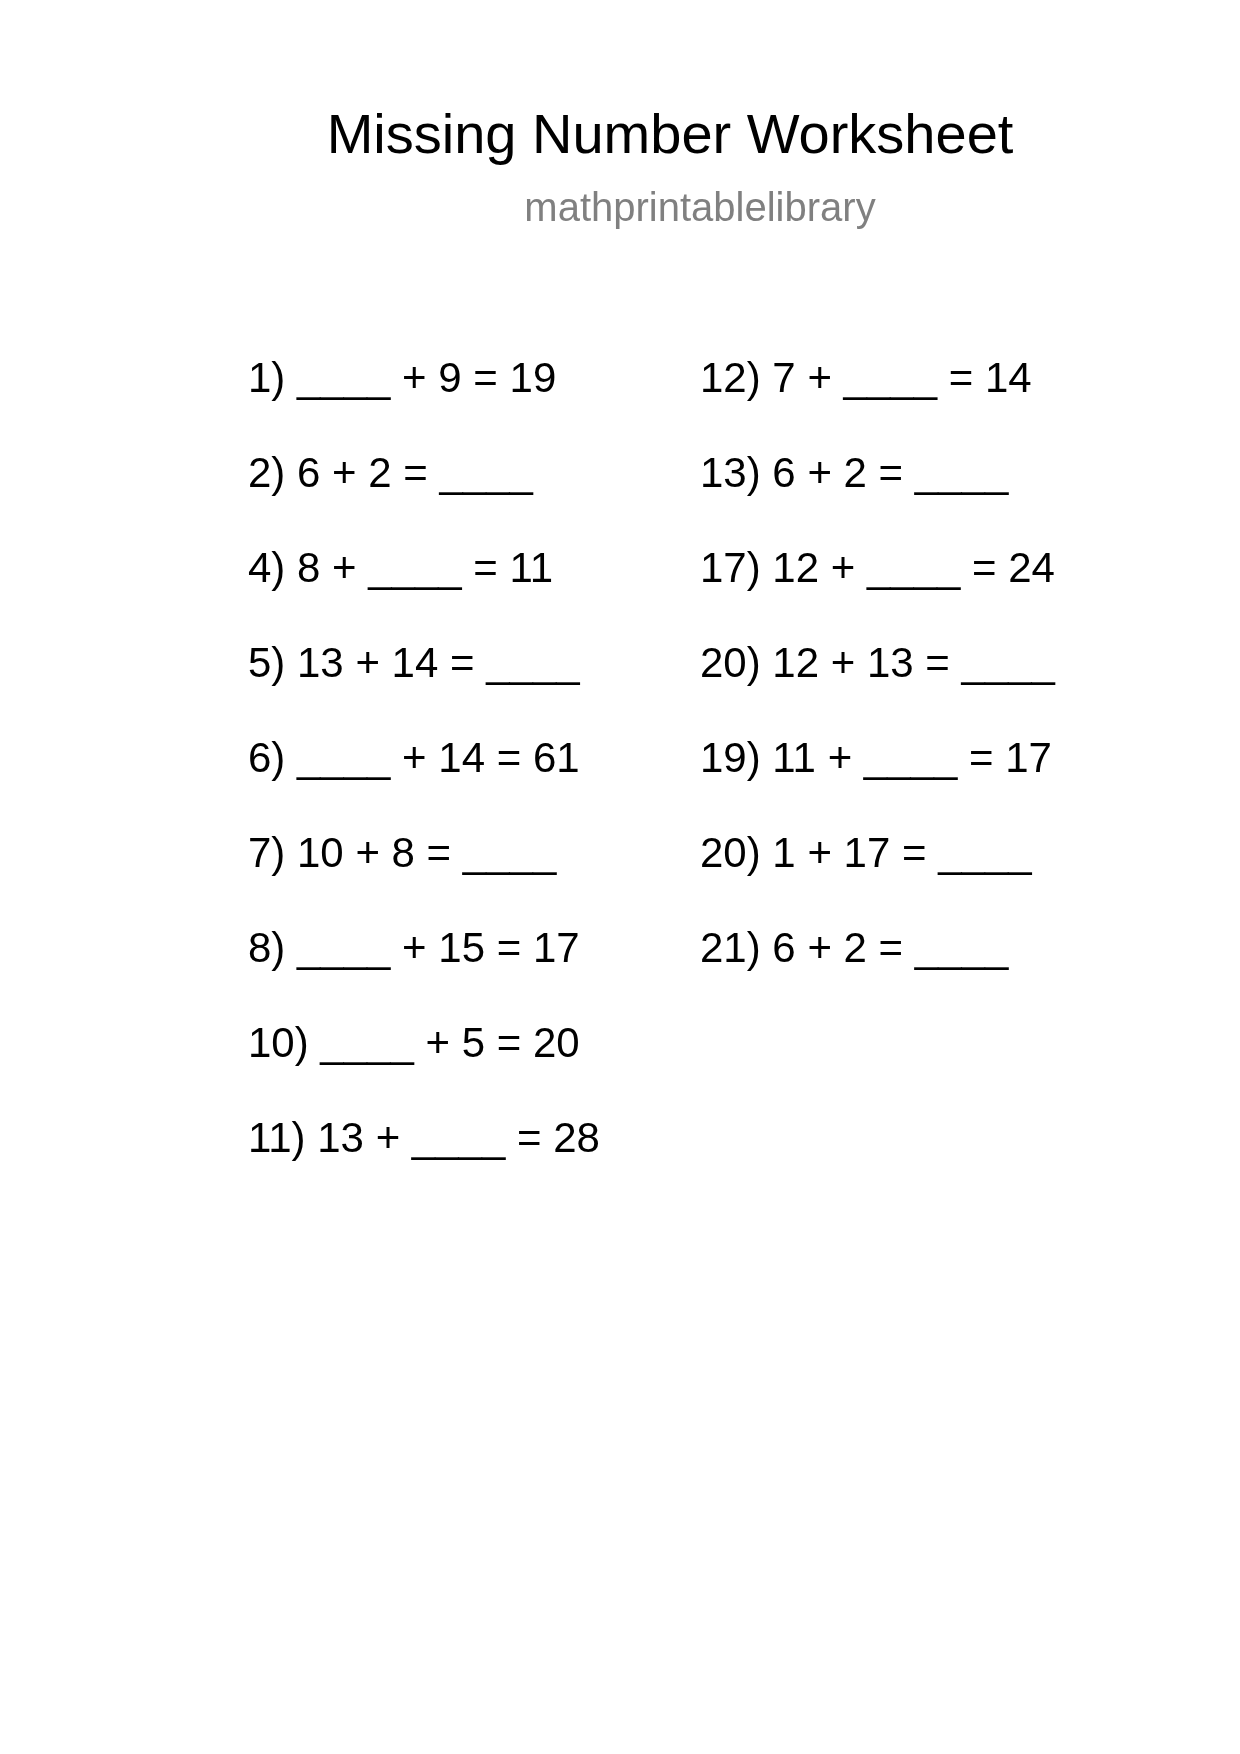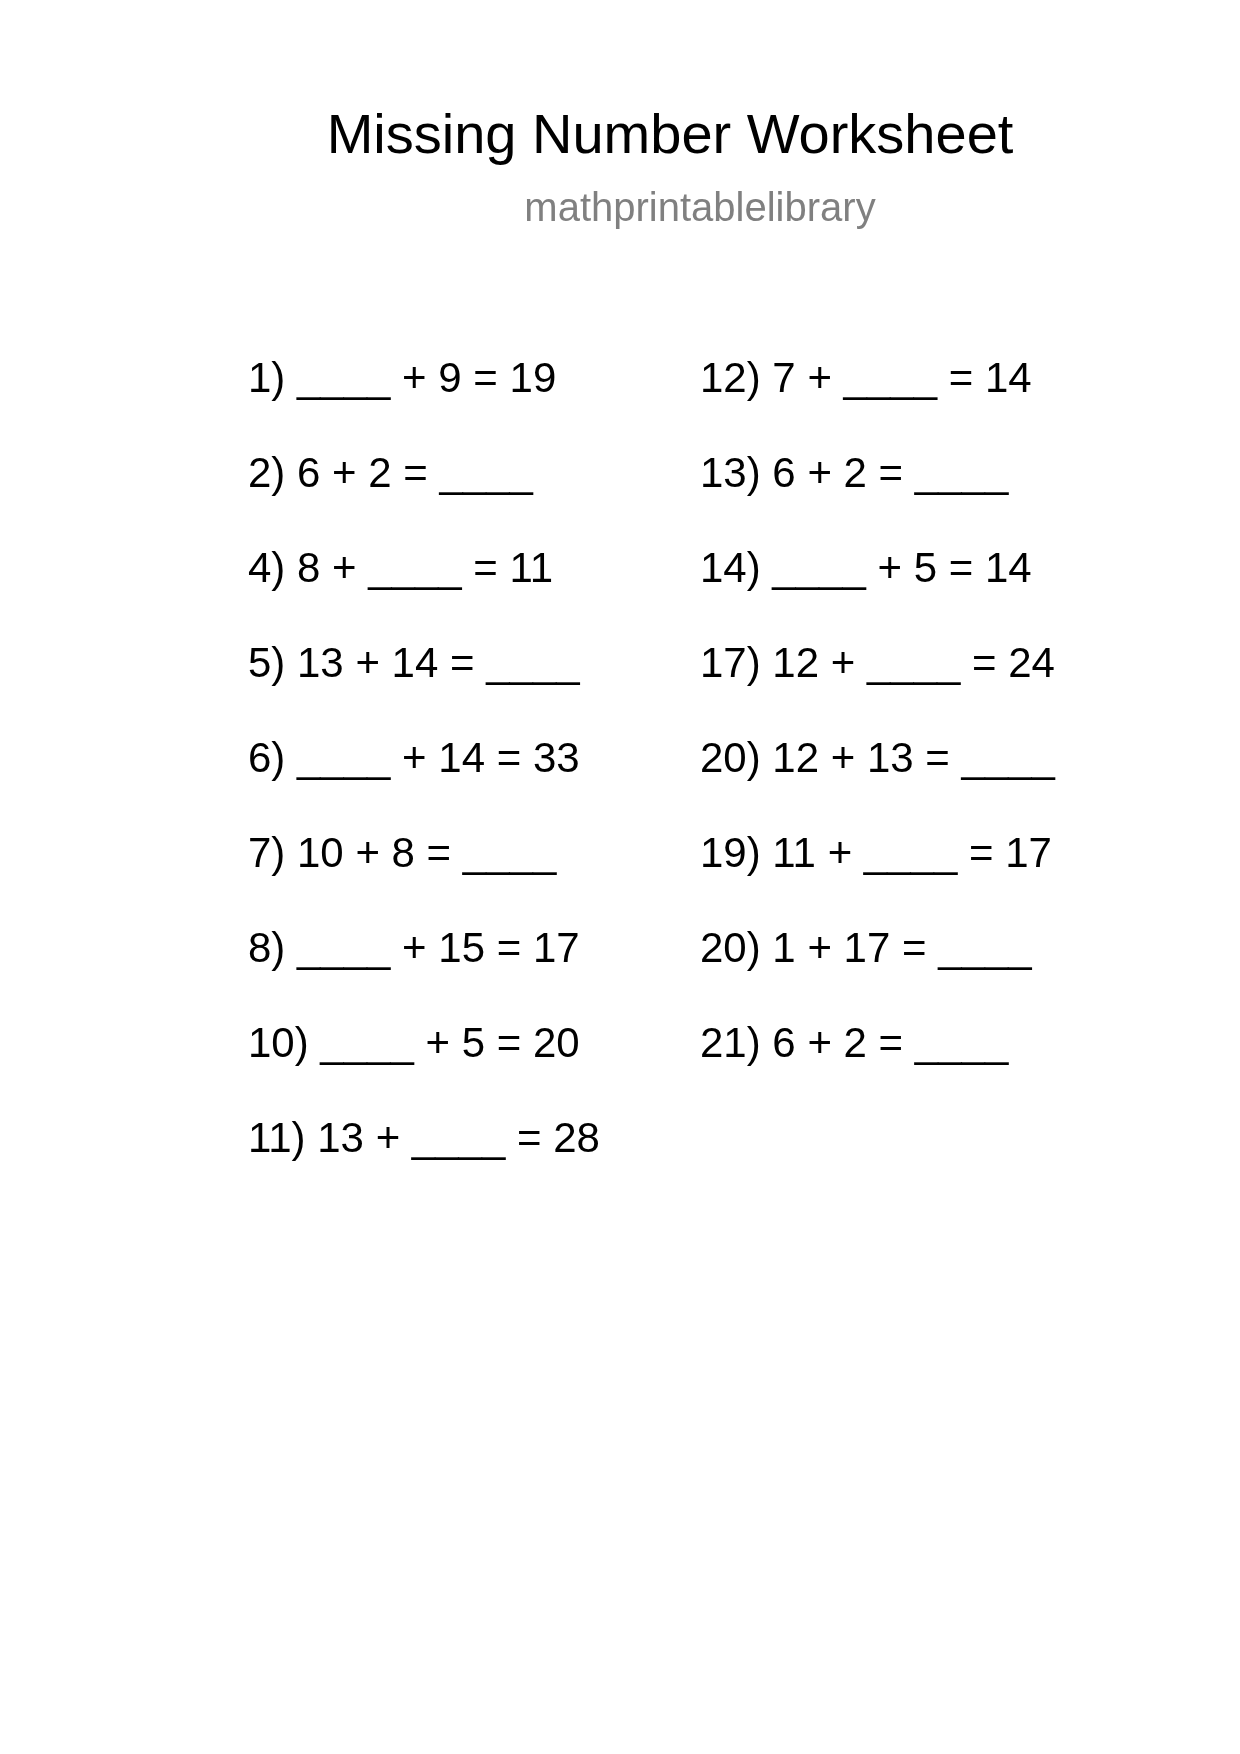--- a/index.html
+++ b/index.html
@@ -15,29 +15,28 @@
 <body>
 
 <div class="title">Missing Number Worksheet</div>
 <div class="subtitle">mathprintablelibrary</div>
 
 <div class="col left">
   <div class="item">1) ____ + 9 = 19</div>
   <div class="item">2) 6 + 2 = ____</div>
   <div class="item">4) 8 + ____ = 11</div>
   <div class="item">5) 13 + 14 = ____</div>
-  <div class="item">6) ____ + 14 = 33</div>
+  <div class="item">6) ____ + 14 = 61</div>
   <div class="item">7) 10 + 8 = ____</div>
   <div class="item">8) ____ + 15 = 17</div>
   <div class="item">10) ____ + 5 = 20</div>
   <div class="item">11) 13 + ____ = 28</div>
 </div>
 
 <div class="col right">
   <div class="item">12) 7 + ____ = 14</div>
   <div class="item">13) 6 + 2 = ____</div>
-  <div class="item">14) ____ + 5 = 14</div>
   <div class="item">17) 12 + ____ = 24</div>
   <div class="item">20) 12 + 13 = ____</div>
   <div class="item">19) 11 + ____ = 17</div>
   <div class="item">20) 1 + 17 = ____</div>
   <div class="item">21) 6 + 2 = ____</div>
 </div>
 
 </body></html>

